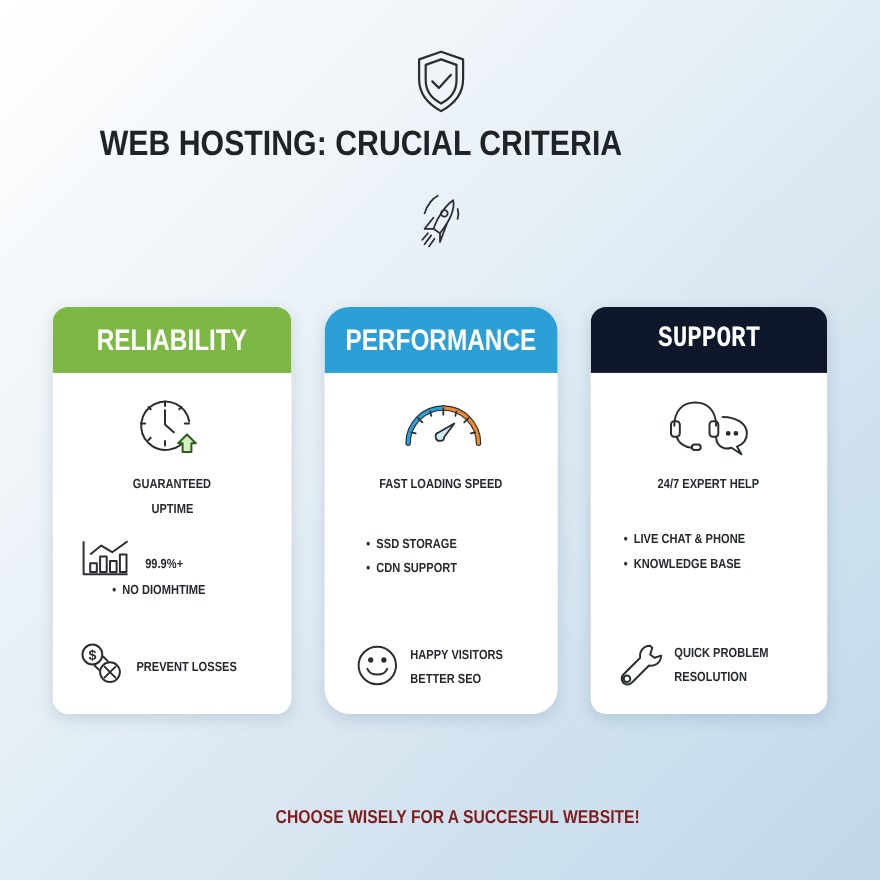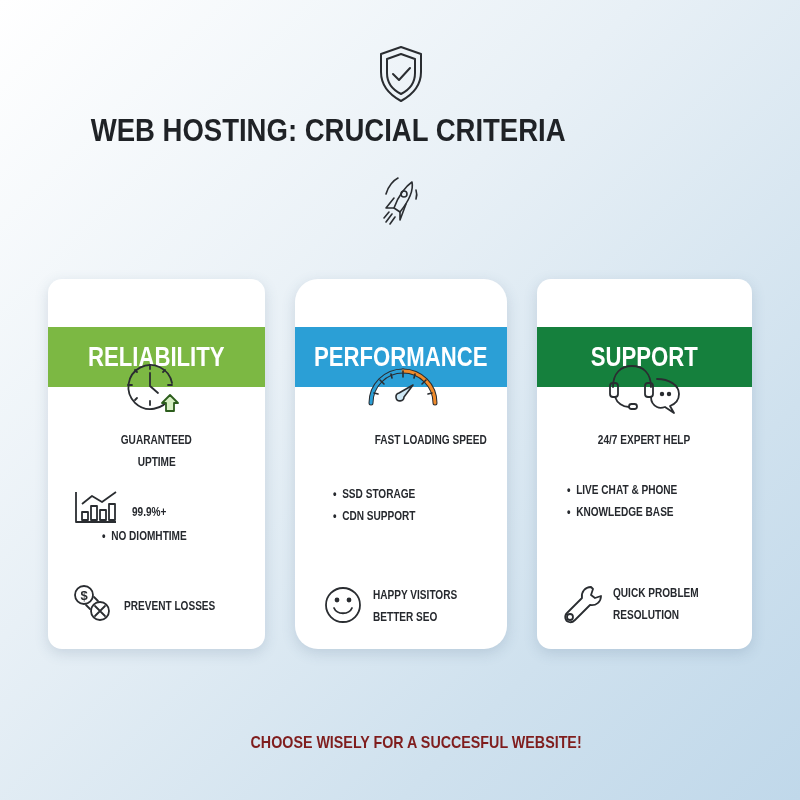--- a/index.html
+++ b/index.html
@@ -20,26 +20,26 @@
   .card {
     position: absolute; top: 279px; height: 370px; background: #ffffff;
     border-radius: 14px; overflow: hidden;
     box-shadow: 0 4px 14px rgba(60, 90, 120, 0.18);
   }
   .card-1 { left: 48px; width: 217px; }
   .card-2 { left: 295px; width: 212px; border-radius: 23px; }
   .card-3 { left: 537px; width: 215px; }
   .card-header {
     height: 60px; display: flex; align-items: center; justify-content: center;
-    color: #fff; font-weight: bold; font-size: 27px; margin-top: 48px;
+    color: #fff; font-weight: bold; font-size: 27px;
   }
   .card-header span { display: inline-block; transform: scaleX(0.82); }
   .h-green { background: #7cb843; }
   .h-blue { background: #2b9fd6; }
-  .h-orange { background: #15803d; }
+  .h-orange { background: #0f172a; font-family: Liberation Mono, monospace; }
 
   .icon { position: absolute; }
   .txt { position: absolute; font-weight: bold; font-size: 12px; color: #26292e; line-height: 22px; white-space: nowrap; }
   .txt span, .txt div { display: inline-block; transform: scaleX(0.84); transform-origin: left center; }
   .center { text-align: center; }
   .center span, .center div { transform-origin: center center; }
 
   .footer {
     position: absolute; left: 16px; top: 733px; width: 800px; text-align: center;
     font-weight: bold; font-size: 17px; color: #7f1d1d;
@@ -114,21 +114,21 @@
 
   <svg class="icon" style="left:70px; top:86px; width:76px; height:42px;" viewBox="0 0 76 42" fill="none" stroke-linecap="round">
     <path d="M6 38 A32 32 0 0 1 38 6" stroke="#2a2d31" stroke-width="5"></path>
     <path d="M38 6 A32 32 0 0 1 70 38" stroke="#2a2d31" stroke-width="5"></path>
     <path d="M6 38 A32 32 0 0 1 38 6" stroke="#2b9fd6" stroke-width="3"></path>
     <path d="M38 6 A32 32 0 0 1 70 38" stroke="#ef8a2a" stroke-width="3"></path>
     <path d="M38 6 L38 12 M15 15 L19 19 M61 15 L57 19 M9 28 L13 29 M67 28 L63 29 M26 9 L27 13 M50 9 L49 13" stroke="#2a2d31" stroke-width="1.6"></path>
     <path d="M48 20 L39 32 A4 4 0 1 1 34 28 Z" fill="#cfe8f5" stroke="#2a2d31" stroke-width="1.6" stroke-linejoin="round"></path>
   </svg>
 
-  <div class="txt center" style="left:0; width:212px; top:150px;padding-left:30px;"><span>FAST LOADING SPEED</span></div>
+  <div class="txt center" style="left:0; width:212px; top:150px;"><span>FAST LOADING SPEED</span></div>
 
   <div class="txt" style="left:38px; top:204px;">
     <span><b>•</b>&nbsp; <b>SSD STORAGE</b></span>
   </div>
   <div class="txt" style="left:38px; top:226px;">
     <span><b>•</b>&nbsp; <b>CDN SUPPORT</b></span>
   </div>
 
   <svg class="icon" style="left:28px; top:306px; width:40px; height:40px;" viewBox="0 0 40 40" fill="none" stroke="#2a2d31" stroke-width="1.8" stroke-linecap="round">
     <circle cx="20" cy="20" r="17"></circle>

